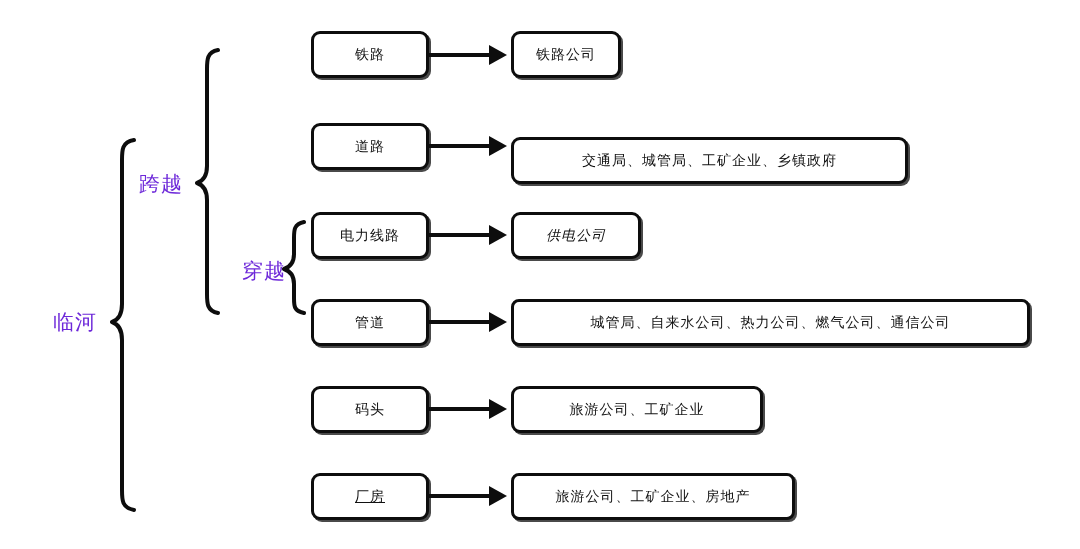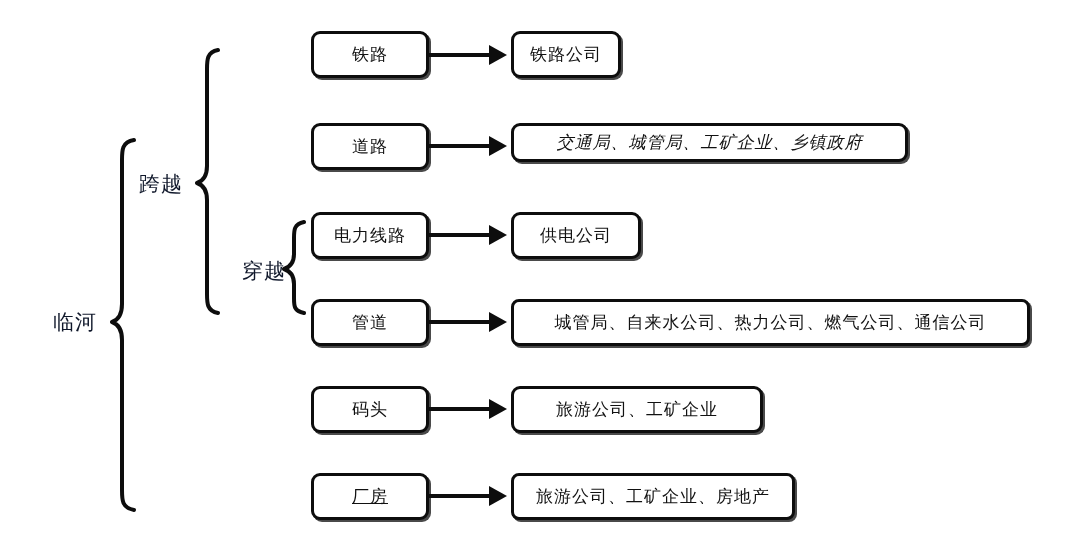--- a/index.html
+++ b/index.html
@@ -11,38 +11,38 @@
   }
   #canvas{position:relative;width:1080px;height:549px;background:#fff;}
 
   
   .brace-layer{position:absolute;left:0;top:0;width:1080px;height:549px;pointer-events:none;}
 
   
   .brace-label{
     position:absolute;
     font-size:21px;
-    color:#0f172a;
+    color:#6d28d9;
     line-height:1;
     letter-spacing:1px;
     white-space:nowrap;
     transform:translateY(-50%);
   }
 
   
   .node{
     position:absolute;
     box-sizing:border-box;
     background:#ffffff;
     border:3px solid #0d0d0d;
     border-radius:9px;
     display:flex;
     align-items:center;
     justify-content:center;
-    font-size:17px;
+    font-size:14px;
     color:#111;
     letter-spacing:1px;
     white-space:nowrap;
     box-shadow:2px 2px 0 #4a4a4a;
   }
   .node.tight{border-radius:8px;}
 
   
   .arrow-shaft{
     position:absolute;
@@ -83,26 +83,26 @@
   <div class="brace-label" style="left:222px;top:271px;margin-left:20px;">穿越</div>
 
   <div class="node" style="left:311px;top:31px;width:118px;height:47px;">铁路</div>
   <div class="arrow-shaft" style="left:429px;top:55px;width:62px;"></div>
   <div class="arrow-head" style="left:489px;top:55px;"></div>
   <div class="node" style="left:511px;top:31px;width:110px;height:47px;">铁路公司</div>
 
   <div class="node" style="left:311px;top:123px;width:118px;height:47px;">道路</div>
   <div class="arrow-shaft" style="left:429px;top:146px;width:62px;"></div>
   <div class="arrow-head" style="left:489px;top:146px;"></div>
-  <div class="node" style="left:511px;top:123px;width:397px;height:39px;font-style:italic;">交通局、城管局、工矿企业、乡镇政府</div>
+  <div class="node" style="left:511px;top:137px;width:397px;height:47px;">交通局、城管局、工矿企业、乡镇政府</div>
 
   <div class="node" style="left:311px;top:212px;width:118px;height:47px;">电力线路</div>
   <div class="arrow-shaft" style="left:429px;top:235px;width:62px;"></div>
   <div class="arrow-head" style="left:489px;top:235px;"></div>
-  <div class="node" style="left:511px;top:212px;width:130px;height:47px;">供电公司</div>
+  <div class="node" style="left:511px;top:212px;width:130px;height:47px;font-style:italic;">供电公司</div>
 
   <div class="node" style="left:311px;top:299px;width:118px;height:47px;">管道</div>
   <div class="arrow-shaft" style="left:429px;top:322px;width:62px;"></div>
   <div class="arrow-head" style="left:489px;top:322px;"></div>
   <div class="node tight" style="left:511px;top:299px;width:519px;height:47px;">城管局、自来水公司、热力公司、燃气公司、通信公司</div>
 
   <div class="node" style="left:311px;top:386px;width:118px;height:47px;">码头</div>
   <div class="arrow-shaft" style="left:429px;top:409px;width:62px;"></div>
   <div class="arrow-head" style="left:489px;top:409px;"></div>
   <div class="node" style="left:511px;top:386px;width:252px;height:47px;">旅游公司、工矿企业</div>

